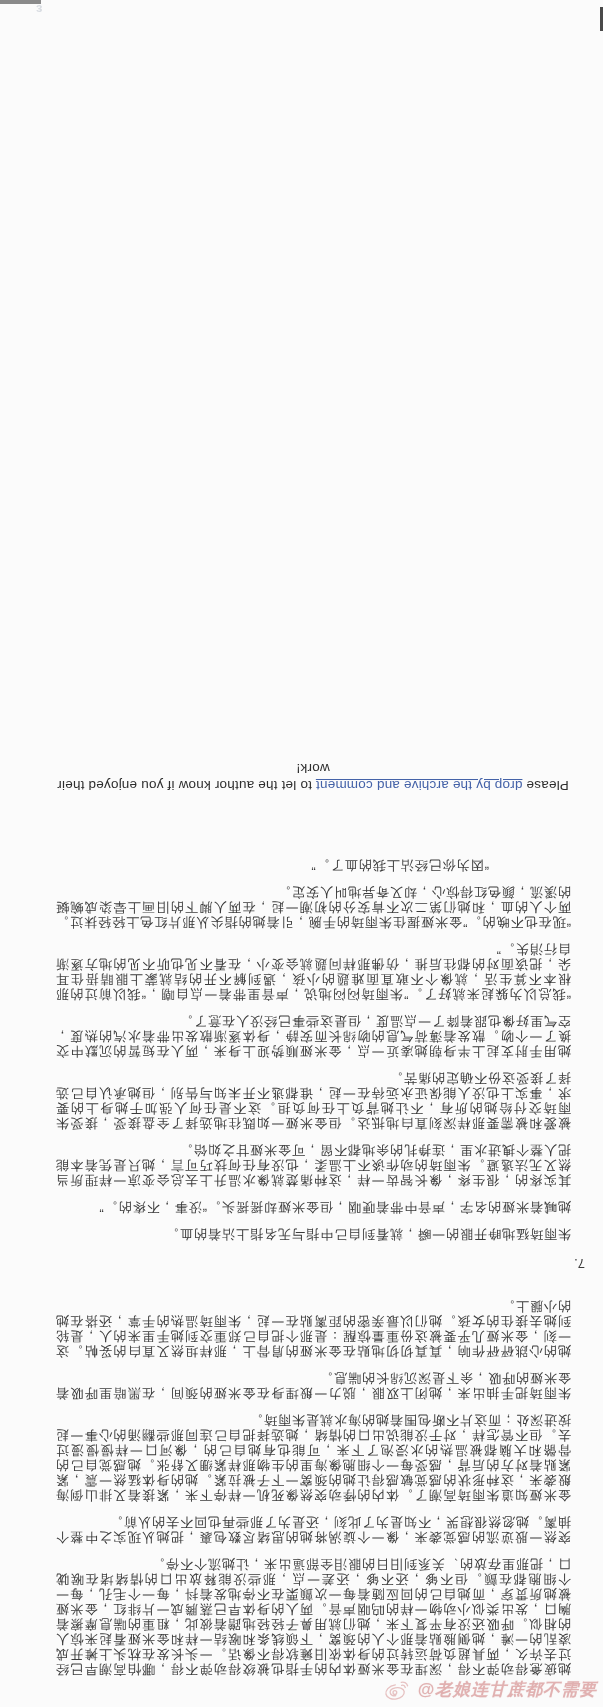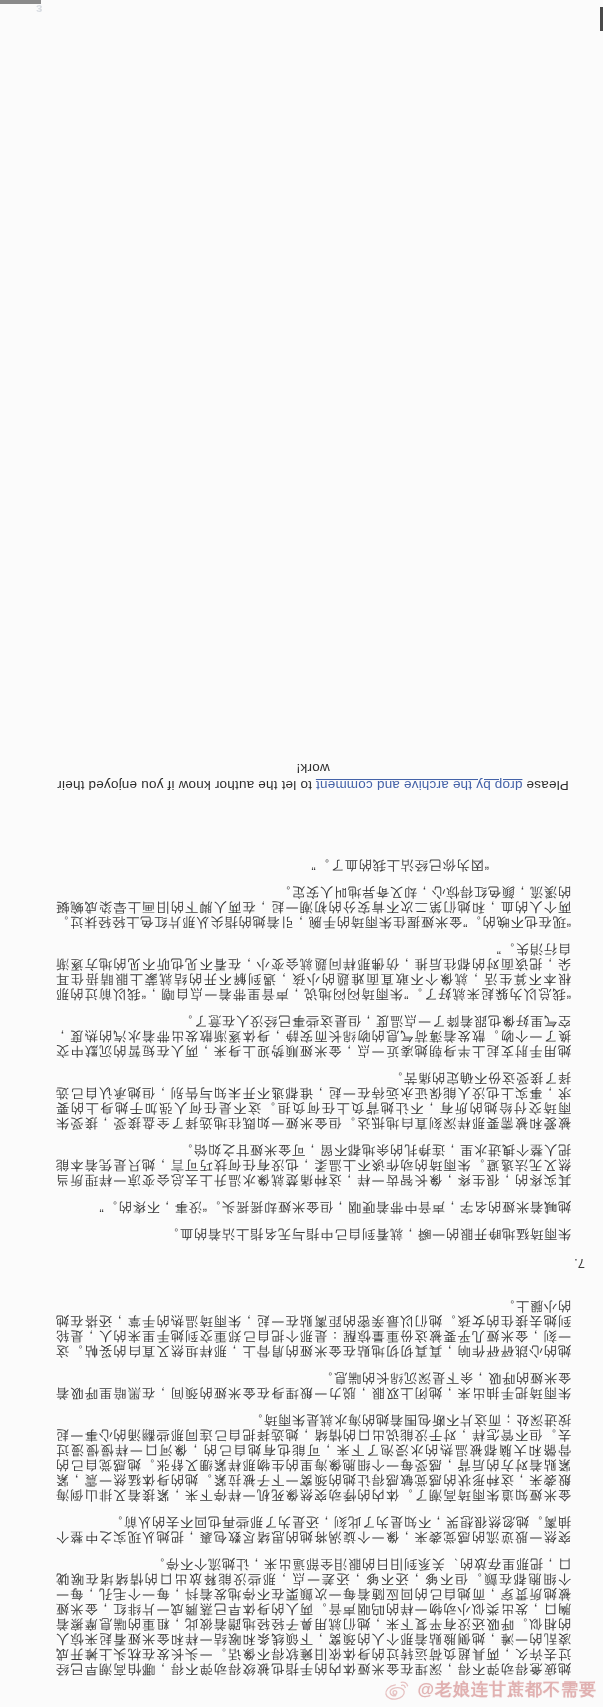--- a/index.html
+++ b/index.html
@@ -43,20 +43,21 @@
   }
   .right-sliver{
     position:absolute;right:0;top:7px;width:3px;height:24px;background:#4a4a4a;
   }
   .watermark{
     position:absolute;right:6px;bottom:6px;
     display:flex;align-items:flex-end;gap:7px;
     color:rgba(214,148,148,0.62);
     font-size:17px;font-weight:bold;letter-spacing:1px;
     text-shadow:0 0 1px rgba(214,148,148,0.3);
+    font-style:italic;
   }
   .weibo-icon{width:26px;height:22px;opacity:0.55;}
 </style>
 </head>
 <body>
 
 <div class="page">
   <div class="content">
     <div id="story-text">
         <p class="para">她疲惫得动弹不得，深埋在金米娅体内的手指也被绞得动弹不得，哪怕高潮早已经过去许久，两具超负荷运转过的身体依旧瘫软得不像话。一头长发在枕头上摊开成凌乱的一滩，她侧脸贴着那个人的颈窝，下颌线条和喉结一样和金米娅看起来惊人的相似。呼吸还没有平复下来，她们就用鼻子轻轻地蹭着彼此，粗重的喘息摩擦着胸口，发出类似小动物一样的呜咽声音。两人的身体早已蒸腾成一片绯红，金米娅被她所贯穿，而她自己的回应随着每一次颤栗在不停地发着抖，每一个毛孔，每一个细胞都在颤。但不够，还不够，还差一点，那些没能释放出口的情绪堵在喉咙口，把那里存放的、关系到旧日的眼泪全部逼出来，让她流个不停。</p>

